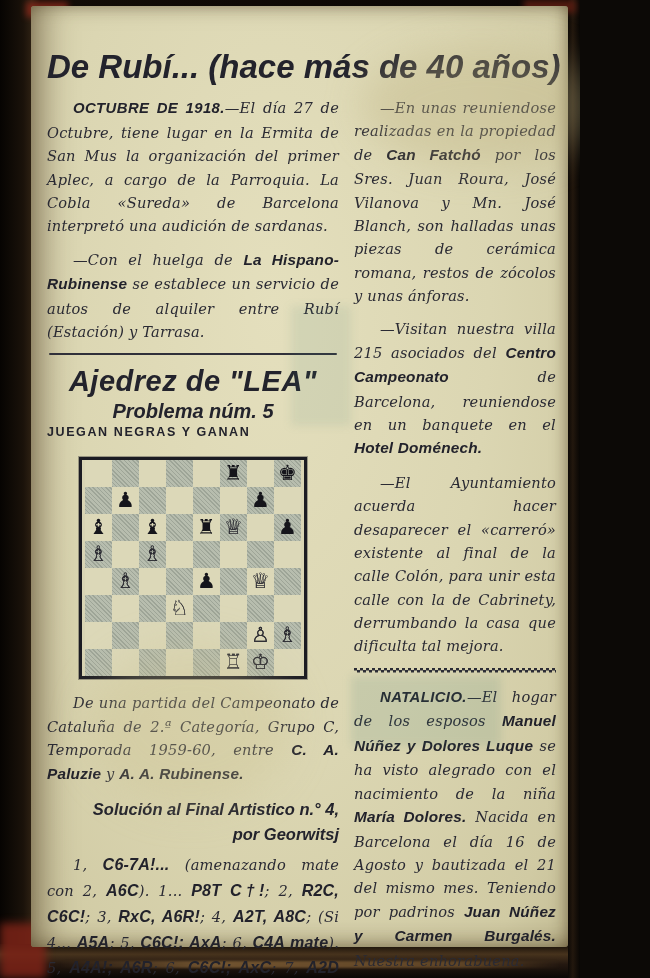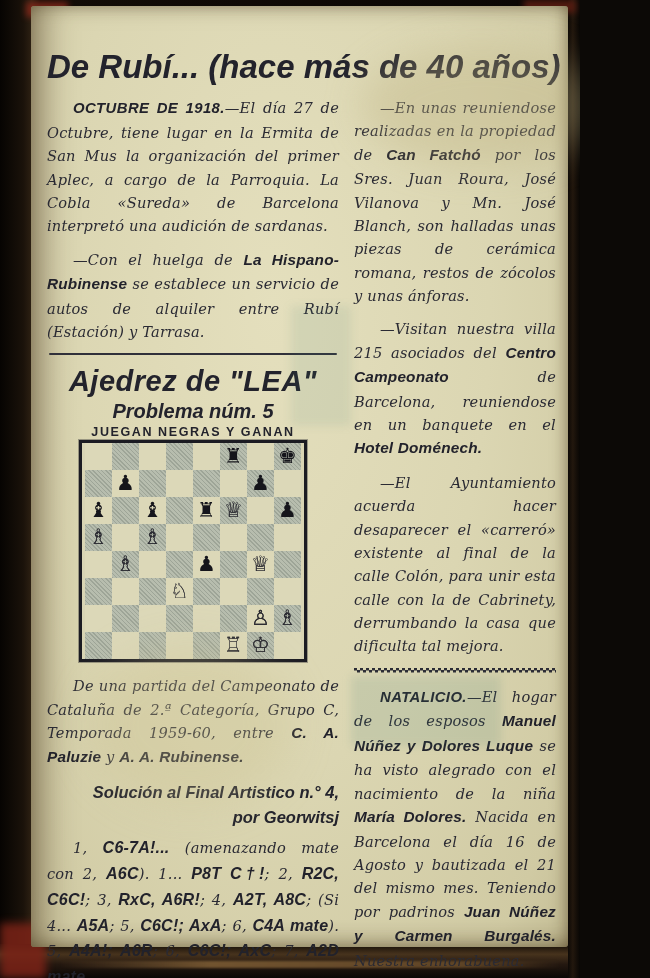--- a/index.html
+++ b/index.html
@@ -50,22 +50,22 @@
     font-size:1.05em;letter-spacing:.2px;color:#22222b;}
   .seg-boldhead{font-family:"Liberation Sans",sans-serif;font-weight:bold;
     font-size:1.02em;letter-spacing:.4px;color:#22222b;}
   .solution .seg-bold{font-size:1.1em;}
 
   .rule{height:2px;background:#30303a;margin:4px 2px 10px 2px;border-radius:2px;}
   h2.chess-title{margin:2px 0 2px 0;font-size:29px;font-weight:bold;font-style:italic;
     text-align:center;color:#23232c;letter-spacing:.5px;}
   h3.chess-sub{margin:0 0 2px 0;font-size:20px;font-weight:bold;font-style:italic;
     text-align:center;color:#23232c;}
-  .instr{font-size:12.5px;font-weight:bold;text-align:center;letter-spacing:1.6px;
-    color:#23232c;margin-bottom:1px;}
+  .instr{font-size:12.5px;font-weight:bold;letter-spacing:1.6px;
+    color:#23232c;margin-bottom:18px;}
   h4.sol-head{margin:4px 0 6px 0;font-size:16.5px;font-weight:bold;font-style:italic;
     color:#23232c;text-indent:26px;font-family:"Liberation Sans",sans-serif;line-height:1.5;text-align:right;}
   .dotdiv{height:5px;margin:10px 0 12px 0;
     background-image:repeating-linear-gradient(90deg,#2d2d36 0 3px,transparent 3px 6px),
                      repeating-linear-gradient(90deg,transparent 0 3px,#2d2d36 3px 6px);
     background-size:100% 2.5px,100% 2.5px;background-position:0 0,0 2.5px;background-repeat:no-repeat;}
 
   
   .board-wrap{width:222px;margin:0 auto 12px auto;border:3px solid #1b1b22;
     box-shadow:0 0 0 1px rgba(27,27,34,.35);background:#d8d4b4;}

